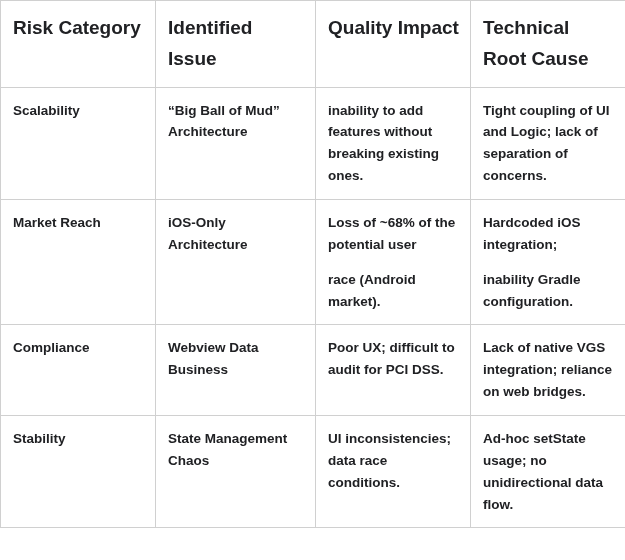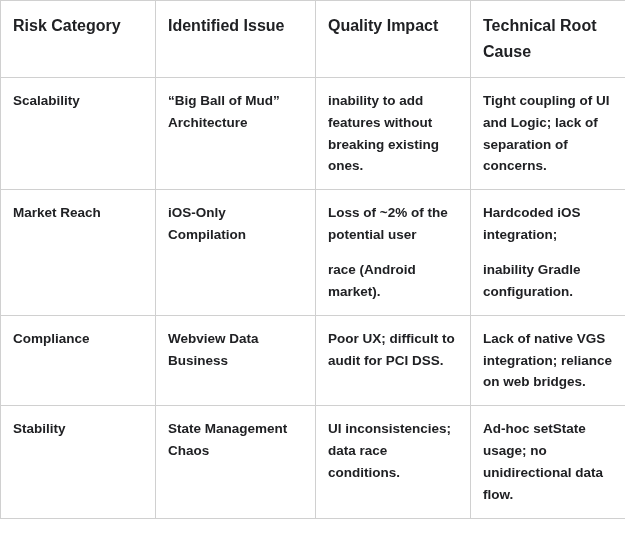--- a/index.html
+++ b/index.html
@@ -28,21 +28,21 @@
     vertical-align: top;
     text-align: left;
     padding: 12px 10px 12px 12px;
     font-weight: bold;
     font-size: 13.5px;
     line-height: 1.62;
     color: #202124;
   }
   #risk-table th {
     font-weight: bold;
-    font-size: 16px;
+    font-size: 19px;
   }
   #risk-table td.rowhead {
     font-weight: bold;
   }
   #risk-table tr.header-row th {
     height: 42px;
   }
   .cell-line {
     display: block;
   }
@@ -71,23 +71,23 @@
   </thead>
   <tbody>
     <tr>
       <td class="rowhead">Scalability</td>
       <td>“Big Ball of Mud” Architecture</td>
       <td>inability to add features without breaking existing ones.</td>
       <td>Tight coupling of UI and Logic; lack of separation of concerns.</td>
     </tr>
     <tr>
       <td class="rowhead">Market Reach</td>
-      <td>iOS-Only Compilation</td>
+      <td>iOS-Only Architecture</td>
       <td>
-        <span class="cell-line">Loss of ~2% of the potential user</span>
+        <span class="cell-line">Loss of ~68% of the potential user</span>
         <span class="para-gap"></span>
         <span class="cell-line">race (Android market).</span>
       </td>
       <td>
         <span class="cell-line">Hardcoded iOS integration;</span>
         <span class="para-gap"></span>
         <span class="cell-line">inability Gradle configuration.</span>
       </td>
     </tr>
     <tr>

